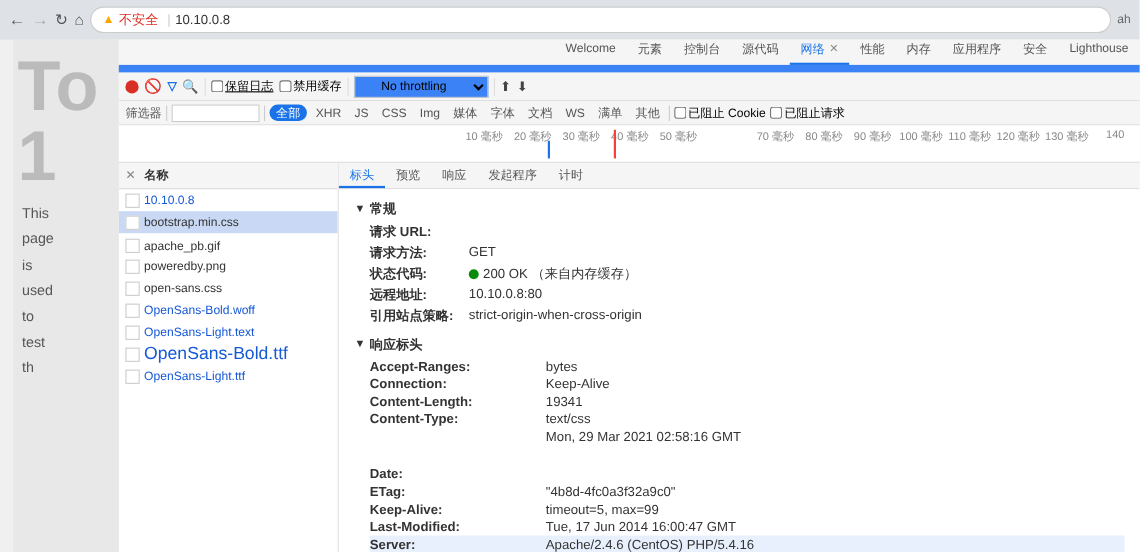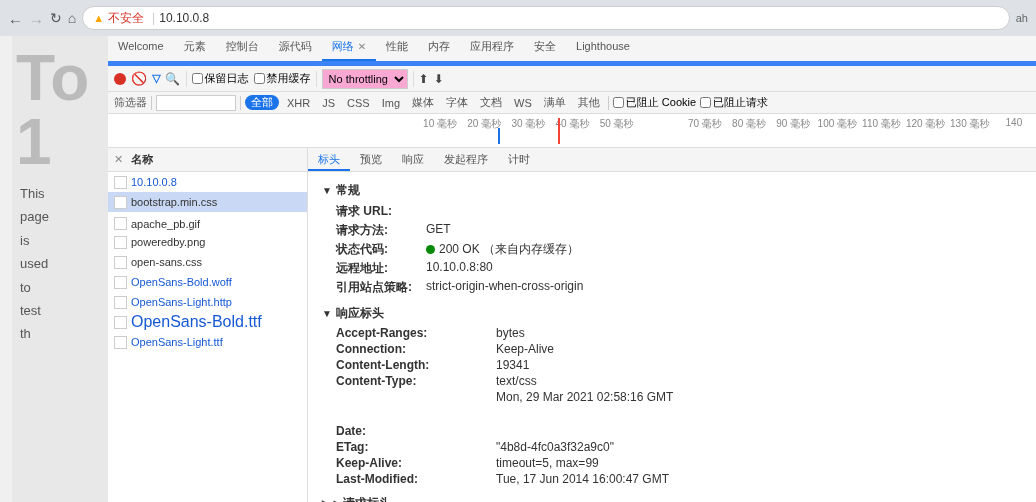--- a/index.html
+++ b/index.html
@@ -31,21 +31,21 @@
     <div>is</div>
     <div>used</div>
     <div>to</div>
     <div>test</div>
     <div>th</div>
   </div>
 </div>
 
 <div style="position:absolute;left:108px;top:36px;right:0;bottom:0;background:#f5f5f5;display:flex;flex-direction:column;z-index:1;">
 
-  <div style="display:flex;background:#f5f5f5;border-bottom:5px solid #3b82f6;height:30px;align-items:flex-end;padding-left:0;">
+  <div style="display:flex;background:#f5f5f5;border-bottom:7px solid #3b82f6;height:30px;align-items:flex-end;padding-left:0;justify-content:flex-end;">
     <div style="padding:5px 10px;font-size:11px;color:#555;cursor:pointer;border-bottom:2px solid transparent;height:28px;display:flex;align-items:center;">Welcome</div>
     <div style="padding:5px 10px;font-size:11px;color:#555;cursor:pointer;border-bottom:2px solid transparent;height:28px;display:flex;align-items:center;">元素</div>
     <div style="padding:5px 10px;font-size:11px;color:#555;cursor:pointer;border-bottom:2px solid transparent;height:28px;display:flex;align-items:center;">控制台</div>
     <div style="padding:5px 10px;font-size:11px;color:#555;cursor:pointer;border-bottom:2px solid transparent;height:28px;display:flex;align-items:center;">源代码</div>
     <div style="padding:5px 10px;font-size:11px;color:#1a73e8;cursor:pointer;border-bottom:2px solid #1a73e8;height:28px;display:flex;align-items:center;gap:4px;">
       <span>网络</span>
       <span style="color:#888;font-size:10px;cursor:pointer;">✕</span>
     </div>
     <div style="padding:5px 10px;font-size:11px;color:#555;cursor:pointer;border-bottom:2px solid transparent;height:28px;display:flex;align-items:center;">性能</div>
     <div style="padding:5px 10px;font-size:11px;color:#555;cursor:pointer;border-bottom:2px solid transparent;height:28px;display:flex;align-items:center;">内存</div>
@@ -53,30 +53,30 @@
     <div style="padding:5px 10px;font-size:11px;color:#555;cursor:pointer;border-bottom:2px solid transparent;height:28px;display:flex;align-items:center;">安全</div>
     <div style="padding:5px 10px;font-size:11px;color:#555;cursor:pointer;border-bottom:2px solid transparent;height:28px;display:flex;align-items:center;">Lighthouse</div>
   </div>
 
   <div style="display:flex;align-items:center;background:#f5f5f5;border-bottom:1px solid #ddd;padding:3px 6px;gap:5px;height:26px;">
     <span style="width:12px;height:12px;border-radius:50%;background:#d93025;cursor:pointer;display:inline-block;"></span>
     <span style="font-size:13px;color:#555;cursor:pointer;">🚫</span>
     <span style="font-size:11px;color:#1a73e8;cursor:pointer;font-weight:bold;">▽</span>
     <span style="font-size:12px;color:#444;cursor:pointer;">🔍</span>
     <span style="width:1px;height:16px;background:#ddd;"></span>
+    <label style="display:flex;align-items:center;gap:2px;font-size:11px;cursor:pointer;text-decoration:underline;">
+      <input type="checkbox" style="width: 11px; height: 11px;">
+      <span>保留日志</span>
+    </label>
     <label style="display:flex;align-items:center;gap:2px;font-size:11px;cursor:pointer;">
       <input type="checkbox" style="width: 11px; height: 11px;">
-      <span>保留日志</span>
-    </label>
-    <label style="display:flex;align-items:center;gap:2px;font-size:11px;cursor:pointer;">
-      <input type="checkbox" style="width: 11px; height: 11px;">
       <span>禁用缓存</span>
     </label>
     <span style="width:1px;height:16px;background:#ddd;"></span>
-    <select style="font-size:11px;border:1px solid #ccc;padding:1px 2px;background:#f9a8d4;cursor:pointer;height:20px;">
+    <select style="font-size:11px;border:1px solid #ccc;padding:1px 20px;background:#3b82f6;cursor:pointer;height:20px;">
       <option>No throttling</option>
       <option>Fast 3G</option>
       <option>Slow 3G</option>
       <option>Offline</option>
     </select>
     <span style="width:1px;height:16px;background:#ddd;"></span>
     <span style="font-size:12px;color:#444;cursor:pointer;">⬆</span>
     <span style="font-size:12px;color:#444;cursor:pointer;">⬇</span>
   </div>
 
@@ -155,21 +155,21 @@
       <div style="display:flex;align-items:center;padding:2px 6px;height:20px;cursor:pointer;font-size:11px;color:#333;">
         <span style="width:13px;height:13px;margin-right:4px;border:1px solid #ccc;background:white;display:inline-block;"></span>
         <span>open-sans.css</span>
       </div>
       <div style="display:flex;align-items:center;padding:2px 6px;height:20px;cursor:pointer;font-size:11px;color:#1558d6;">
         <span style="width:13px;height:13px;margin-right:4px;border:1px solid #ccc;background:white;display:inline-block;"></span>
         <span>OpenSans-Bold.woff</span>
       </div>
       <div style="display:flex;align-items:center;padding:2px 6px;height:20px;cursor:pointer;font-size:11px;color:#1558d6;">
         <span style="width:13px;height:13px;margin-right:4px;border:1px solid #ccc;background:white;display:inline-block;"></span>
-        <span>OpenSans-Light.http</span>
+        <span>OpenSans-Light.text</span>
       </div>
       <div style="display:flex;align-items:center;padding:2px 6px;height:20px;cursor:pointer;font-size:16px;color:#1558d6;">
         <span style="width:13px;height:13px;margin-right:4px;border:1px solid #ccc;background:white;display:inline-block;"></span>
         <span>OpenSans-Bold.ttf</span>
       </div>
       <div style="display:flex;align-items:center;padding:2px 6px;height:20px;cursor:pointer;font-size:11px;color:#1558d6;">
         <span style="width:13px;height:13px;margin-right:4px;border:1px solid #ccc;background:white;display:inline-block;"></span>
         <span>OpenSans-Light.ttf</span>
       </div>
     </div>
@@ -243,20 +243,24 @@
             <span style="color:#333;">"4b8d-4fc0a3f32a9c0"</span>
           </div>
           <div style="display:flex;padding:1px 0;font-size:12px;">
             <span style="font-weight:bold;min-width:160px;color:#333;">Keep-Alive:</span>
             <span style="color:#333;">timeout=5, max=99</span>
           </div>
           <div style="display:flex;padding:1px 0;font-size:12px;">
             <span style="font-weight:bold;min-width:160px;color:#333;">Last-Modified:</span>
             <span style="color:#333;">Tue, 17 Jun 2014 16:00:47 GMT</span>
           </div>
+          <div style="display:flex;padding:1px 0;font-size:12px;background:#e8f0fe;">
+            <span style="font-weight:bold;min-width:160px;color:#333;">Server:</span>
+            <span style="color:#333;">Apache/2.4.6 (CentOS) PHP/5.4.16</span>
+          </div>
         </div>
 
         <div style="font-size:12px;font-weight:bold;color:#333;margin:8px 0 3px 0;display:flex;align-items:center;cursor:pointer;">
           <span style="margin-right:4px;font-size:10px;">▶</span>
           <span>▸ 请求标头</span>
         </div>
       </div>
     </div>
 
   </div>

